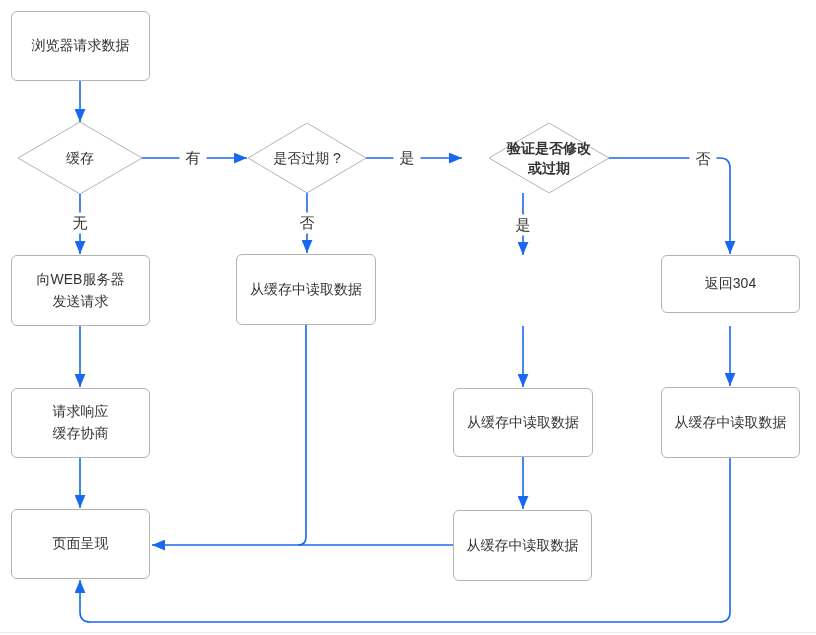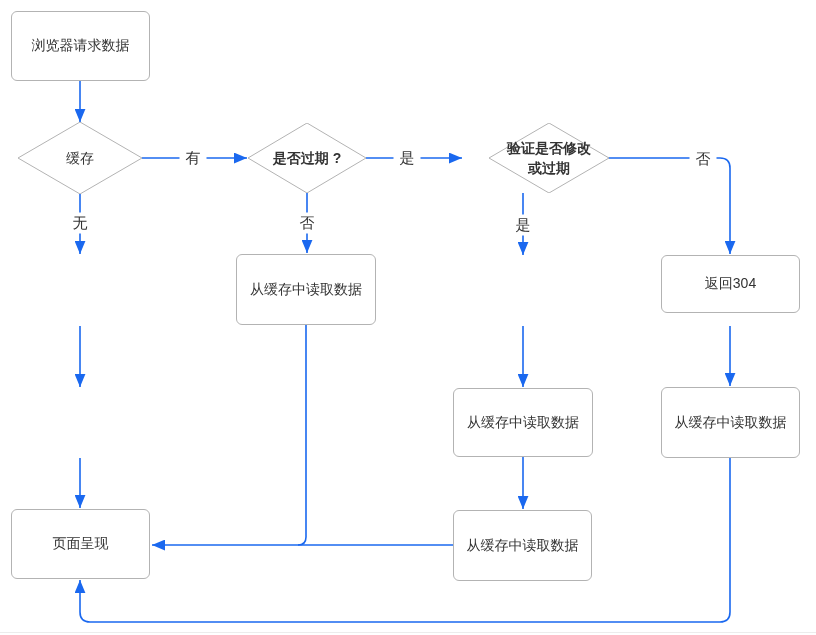--- a/index.html
+++ b/index.html
@@ -103,21 +103,29 @@
     <path class="edge" d="M583,158 H720 Q730,158 730,168 V254" marker-end="url(#arrow)"></path>
     <path class="edge" d="M730,326 V386" marker-end="url(#arrow)"></path>
     <path class="edge" d="M730,458 V612 Q730,622 720,622 H90 Q80,622 80,612 V580" marker-end="url(#arrow)"></path>
     <path class="edge" d="M306,325 V537 Q306,545 298,545"></path>
   </svg>
 
   <div class="nbox" style="left:11px; top:11px; width:139px; height:70px;">
     <span>浏览器请求数据</span>
   </div>
 
+  <div class="nbox" style="left:11px; top:255px; width:139px; height:71px;">
+    <span>向WEB服务器</span>
+    <span>发送请求</span>
+  </div>
 
+  <div class="nbox" style="left:11px; top:388px; width:139px; height:70px;">
+    <span>请求响应</span>
+    <span>缓存协商</span>
+  </div>
 
   <div class="nbox" style="left:11px; top:509px; width:139px; height:70px;">
     <span>页面呈现</span>
   </div>
 
   <div class="nbox" style="left:236px; top:254px; width:140px; height:71px;">
     <span>从缓存中读取数据</span>
   </div>
 
 
@@ -137,21 +145,21 @@
     <span>从缓存中读取数据</span>
   </div>
 
   <div class="diamond" style="left:18px; top:122px; width:124px; height:72px;text-decoration:underline;">
     <svg width="124" height="72" viewBox="0 0 124 72">
       <polygon points="62,0 124,36 62,72 0,36"></polygon>
     </svg>
     <div class="dlabel">缓存</div>
   </div>
 
-  <div class="diamond" style="left:248px; top:123px; width:118px; height:70px;font-weight:bold;">
+  <div class="diamond" style="left:248px; top:123px; width:118px; height:70px;">
     <svg width="118" height="70" viewBox="0 0 118 70">
       <polygon points="59,0 118,35 59,70 0,35"></polygon>
     </svg>
     <div class="dlabel">是否过期 ?</div>
   </div>
 
   <div class="diamond" style="left:489px; top:123px; width:120px; height:70px;font-weight:bold;">
     <svg width="120" height="70" viewBox="0 0 120 70">
       <polygon points="60,0 120,35 60,70 0,35"></polygon>
     </svg>

